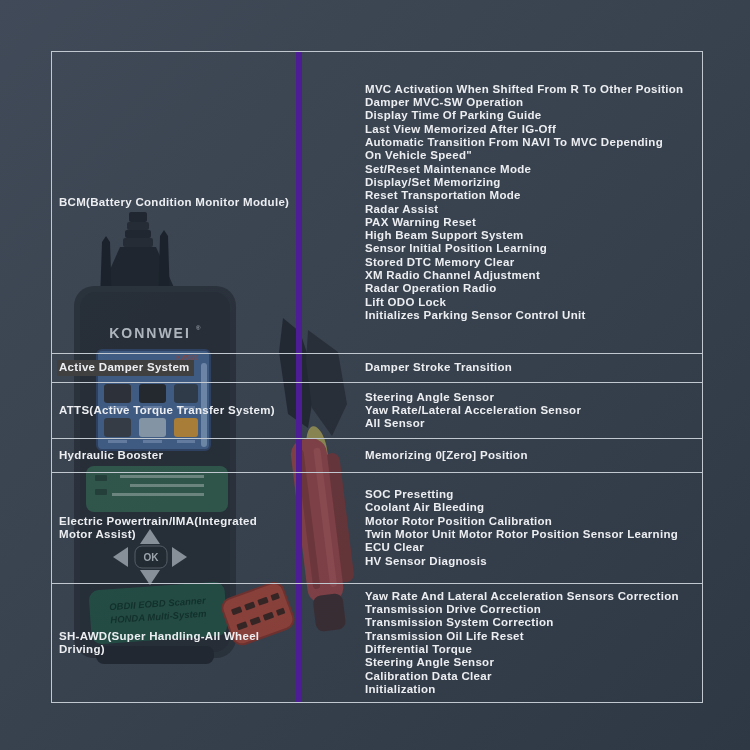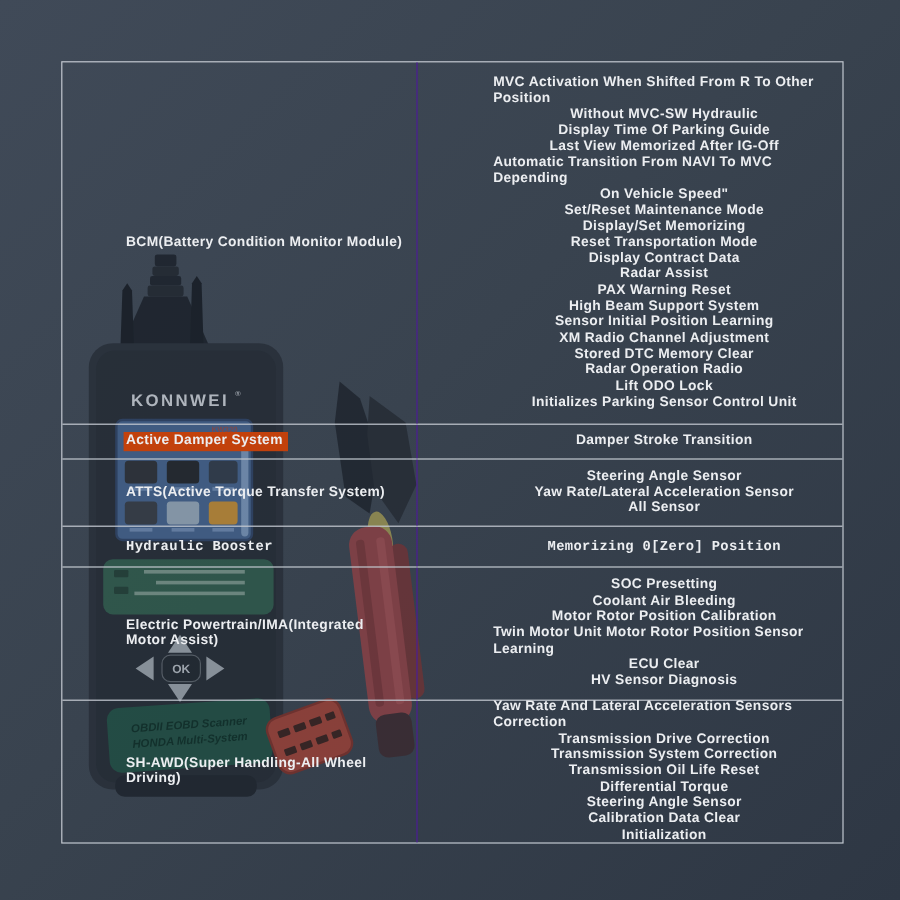--- a/index.html
+++ b/index.html
@@ -9,22 +9,22 @@
     font-family:"Liberation Sans",sans-serif;
   }
   .watermark{position:absolute;left:0;top:0;width:750px;height:616px;opacity:.82;}
   .spec-table{
     position:absolute;left:51px;top:51px;width:650px;
     border:1px solid #c2c8d0;
   }
   .row{display:flex;box-sizing:border-box;border-bottom:1px solid #c2c8d0;}
   .row:last-child{border-bottom:none;}
   .cell{box-sizing:border-box;display:flex;flex-direction:column;justify-content:center;}
-  .cell.left{width:250px;border-right:1px solid #4c1d95;padding-left:7px;padding-right:0;margin-left:46px;}
-  .cell.right{flex:1;padding-left:63px;padding-right:6px;align-items:center;}
+  .cell.left{width:250px;border-right:6px solid #4c1d95;padding-left:7px;padding-right:0;}
+  .cell.right{flex:1;padding-left:63px;padding-right:6px;}
   .module,.fn{
     color:#eceef1;font-size:11.5px;font-weight:bold;line-height:13.3px;letter-spacing:.3px;
   }
   .module{white-space:pre-line;}
   .module.hl{display:inline-block;align-self:flex-start;padding:1px 4px 2px 2px;margin-left:-2px;}
 </style>
 </head>
 <body>
 
 <div class="watermark">
@@ -127,59 +127,58 @@
   </svg>
 </div>
 
 <div class="spec-table" id="spec-table">
     <div class="row" style="height: 302px;">
       <div class="cell left">
         <span class="module">BCM(Battery Condition Monitor Module)</span>
       </div>
       <div class="cell right">
         <div class="fn">MVC Activation When Shifted From R To Other Position</div>
-        <div class="fn">Without MVC-SW Hydraulic</div>
+        <div class="fn">Damper MVC-SW Operation</div>
         <div class="fn">Display Time Of Parking Guide</div>
         <div class="fn">Last View Memorized After IG-Off</div>
         <div class="fn">Automatic Transition From NAVI To MVC Depending</div>
         <div class="fn">On Vehicle Speed"</div>
         <div class="fn">Set/Reset Maintenance Mode</div>
         <div class="fn">Display/Set Memorizing</div>
         <div class="fn">Reset Transportation Mode</div>
-        <div class="fn">Display Contract Data</div>
         <div class="fn">Radar Assist</div>
         <div class="fn">PAX Warning Reset</div>
         <div class="fn">High Beam Support System</div>
         <div class="fn">Sensor Initial Position Learning</div>
+        <div class="fn">Stored DTC Memory Clear</div>
         <div class="fn">XM Radio Channel Adjustment</div>
-        <div class="fn">Stored DTC Memory Clear</div>
         <div class="fn">Radar Operation Radio</div>
         <div class="fn">Lift ODO Lock</div>
         <div class="fn">Initializes Parking Sensor Control Unit</div>
       </div>
     </div>
     <div class="row" style="height: 29px;">
       <div class="cell left">
-        <span class="module hl" style="background: #c2410c;">Active Damper System</span>
+        <span class="module hl" style="background: #404040;">Active Damper System</span>
       </div>
       <div class="cell right">
         <div class="fn">Damper Stroke Transition</div>
       </div>
     </div>
     <div class="row" style="height: 56px;">
       <div class="cell left">
         <span class="module">ATTS(Active Torque Transfer System)</span>
       </div>
       <div class="cell right">
         <div class="fn">Steering Angle Sensor</div>
         <div class="fn">Yaw Rate/Lateral Acceleration Sensor</div>
         <div class="fn">All Sensor</div>
       </div>
     </div>
-    <div class="row" style="height: 34px; font-family: Liberation Mono, monospace;">
+    <div class="row" style="height: 34px;">
       <div class="cell left">
         <span class="module">Hydraulic Booster</span>
       </div>
       <div class="cell right">
         <div class="fn">Memorizing 0[Zero] Position</div>
       </div>
     </div>
     <div class="row" style="height: 111px;">
       <div class="cell left">
         <span class="module">Electric Powertrain/IMA(Integrated

